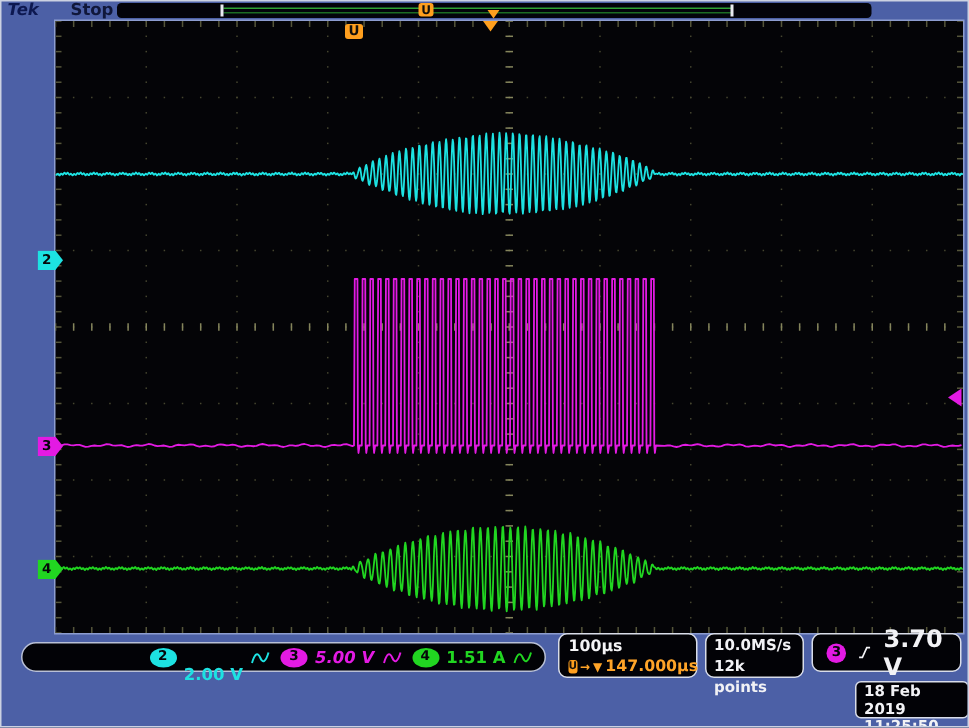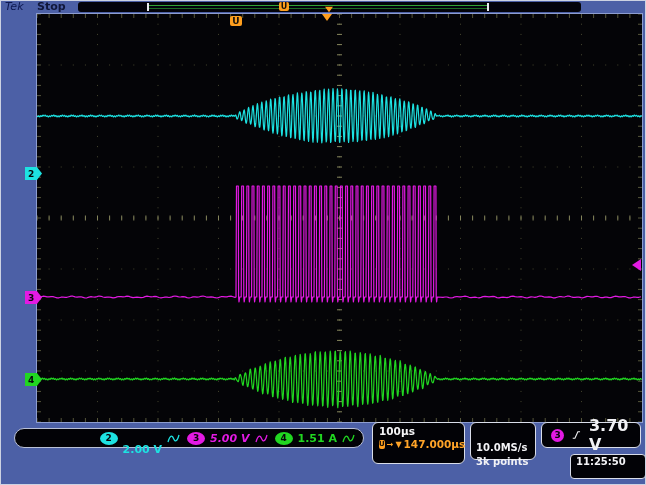--- a/index.html
+++ b/index.html
@@ -1,23 +1,23 @@
 <!DOCTYPE html>
 <html><head>
 <meta charset="utf-8">
 <style>
   html,body{margin:0;padding:0;background:#9aa3bd;}
   *{box-sizing:border-box;}
   .frame{position:relative;width:646px;height:485px;background:#4c60a6;
          border:1px solid #ccd2e2;overflow:hidden;
          font-family:"DejaVu Sans","Liberation Sans",sans-serif;}
   
-  .brand{position:absolute;left:4px;top:-1px;font-size:11px;font-weight:normal;font-style:italic;
+  .brand{position:absolute;left:4px;top:-1px;font-size:11px;font-weight:bold;font-style:italic;
          color:#0d1850;letter-spacing:0;text-align:center;}
-  .status{position:absolute;left:36px;top:-1px;font-size:11px;font-weight:bold;color:#10173a;}
+  .status{position:absolute;left:46px;top:-1px;font-size:11px;font-weight:bold;color:#10173a;}
   
   .recstrip{position:absolute;left:77px;top:1px;width:503px;height:10px;background:#03030a;border-radius:3px;}
   .recline1{position:absolute;left:71px;top:3px;width:339px;height:1px;background:#2fa334;}
   .recline2{position:absolute;left:71px;top:6px;width:339px;height:1px;background:#1c6b22;}
   .bracket{position:absolute;top:1px;width:2px;height:8px;background:#e9e9ef;}
   .bk-l{left:69px;} .bk-r{left:409px;}
   .ubadge{display:flex;align-items:center;justify-content:center;background:#ff9f1e;color:#14100a;
           font-weight:bold;border-radius:2px;}
   .rec-u{position:absolute;left:201px;top:0;width:10px;height:9px;font-size:8px;}
   .tri-down{width:0;height:0;border-left:5px solid transparent;border-right:5px solid transparent;
@@ -41,27 +41,27 @@
         border-right:9px solid #e31ae3;}
   
   .box{position:absolute;background:#020206;border:1px solid #d9dde9;border-radius:6px;color:#f2f2f5;
        font-weight:bold;}
   .chbox{left:13px;top:427px;width:350px;height:20px;display:flex;align-items:center;
          justify-content:flex-end;gap:7px;padding:0 8px;border-radius:10px;border-color:#b9c0d6;}
   .chgrp{display:flex;align-items:center;gap:5px;}
   .badge{width:18px;height:13px;border-radius:50%;display:flex;align-items:center;justify-content:center;
          font-size:9px;font-weight:bold;color:#06060a;}
   .chval{font-size:11px;}
-  .hbox{left:371px;top:421px;width:93px;height:42px;padding:1px 6px;}
+  .hbox{left:371px;top:421px;width:93px;height:30px;padding:1px 6px;}
   .tb-main{font-size:10.5px;line-height:14px;color:#f4f4f6;}
   .tb-delay{display:flex;align-items:center;gap:2px;color:#ffa428;font-size:10.5px;line-height:13px;}
   .delay-u{width:9px;height:9px;font-size:7px;border-radius:2px;}
   .delay-arrow{font-size:8px;line-height:9px;}
   .delay-tri{font-size:8px;line-height:9px;}
-  .ratebox{left:469px;top:421px;width:66px;height:30px;padding:18px 5px;font-size:10px;line-height:14px;}
+  .ratebox{left:469px;top:421px;width:66px;height:30px;padding:1px 5px;font-size:10px;line-height:14px;}
   .trigbox{left:540px;top:421px;width:100px;height:26px;display:flex;align-items:center;gap:8px;
            padding:0 9px;}
   .trigval{font-size:16px;margin-left:auto;}
   .dtbox{left:569px;top:453px;width:76px;height:25px;padding:1px 5px;font-size:10px;line-height:11.5px;
          border-radius:4px;}
 </style>
 </head>
 <body>
 
 <div class="frame">
@@ -1115,28 +1115,29 @@
     <div class="tb-delay">
       <span class="ubadge delay-u">U</span>
       <span class="delay-arrow">→</span>
       <span class="delay-tri">▼</span>
       <span>147.000µs</span>
     </div>
   </div>
 
   <div class="box ratebox">
     <div>10.0MS/s</div>
-    <div>3k points</div>
+    <div>12k points</div>
   </div>
 
   <div class="box trigbox">
     <span class="badge" style="background: rgb(227, 26, 227);">3</span>
     <svg width="12" height="12" viewBox="0 0 12 12">
       <polyline points="1,10.5 4,10.5 8,1.5 11,1.5" fill="none" stroke="#f2f2f5" stroke-width="1.5"></polyline>
     </svg>
     <span class="trigval">3.70 V</span>
   </div>
 
   <div class="box dtbox">
+    <div>18 Feb 2019</div>
     <div>11:25:50</div>
   </div>
 
 </div>
 
 </body></html>

